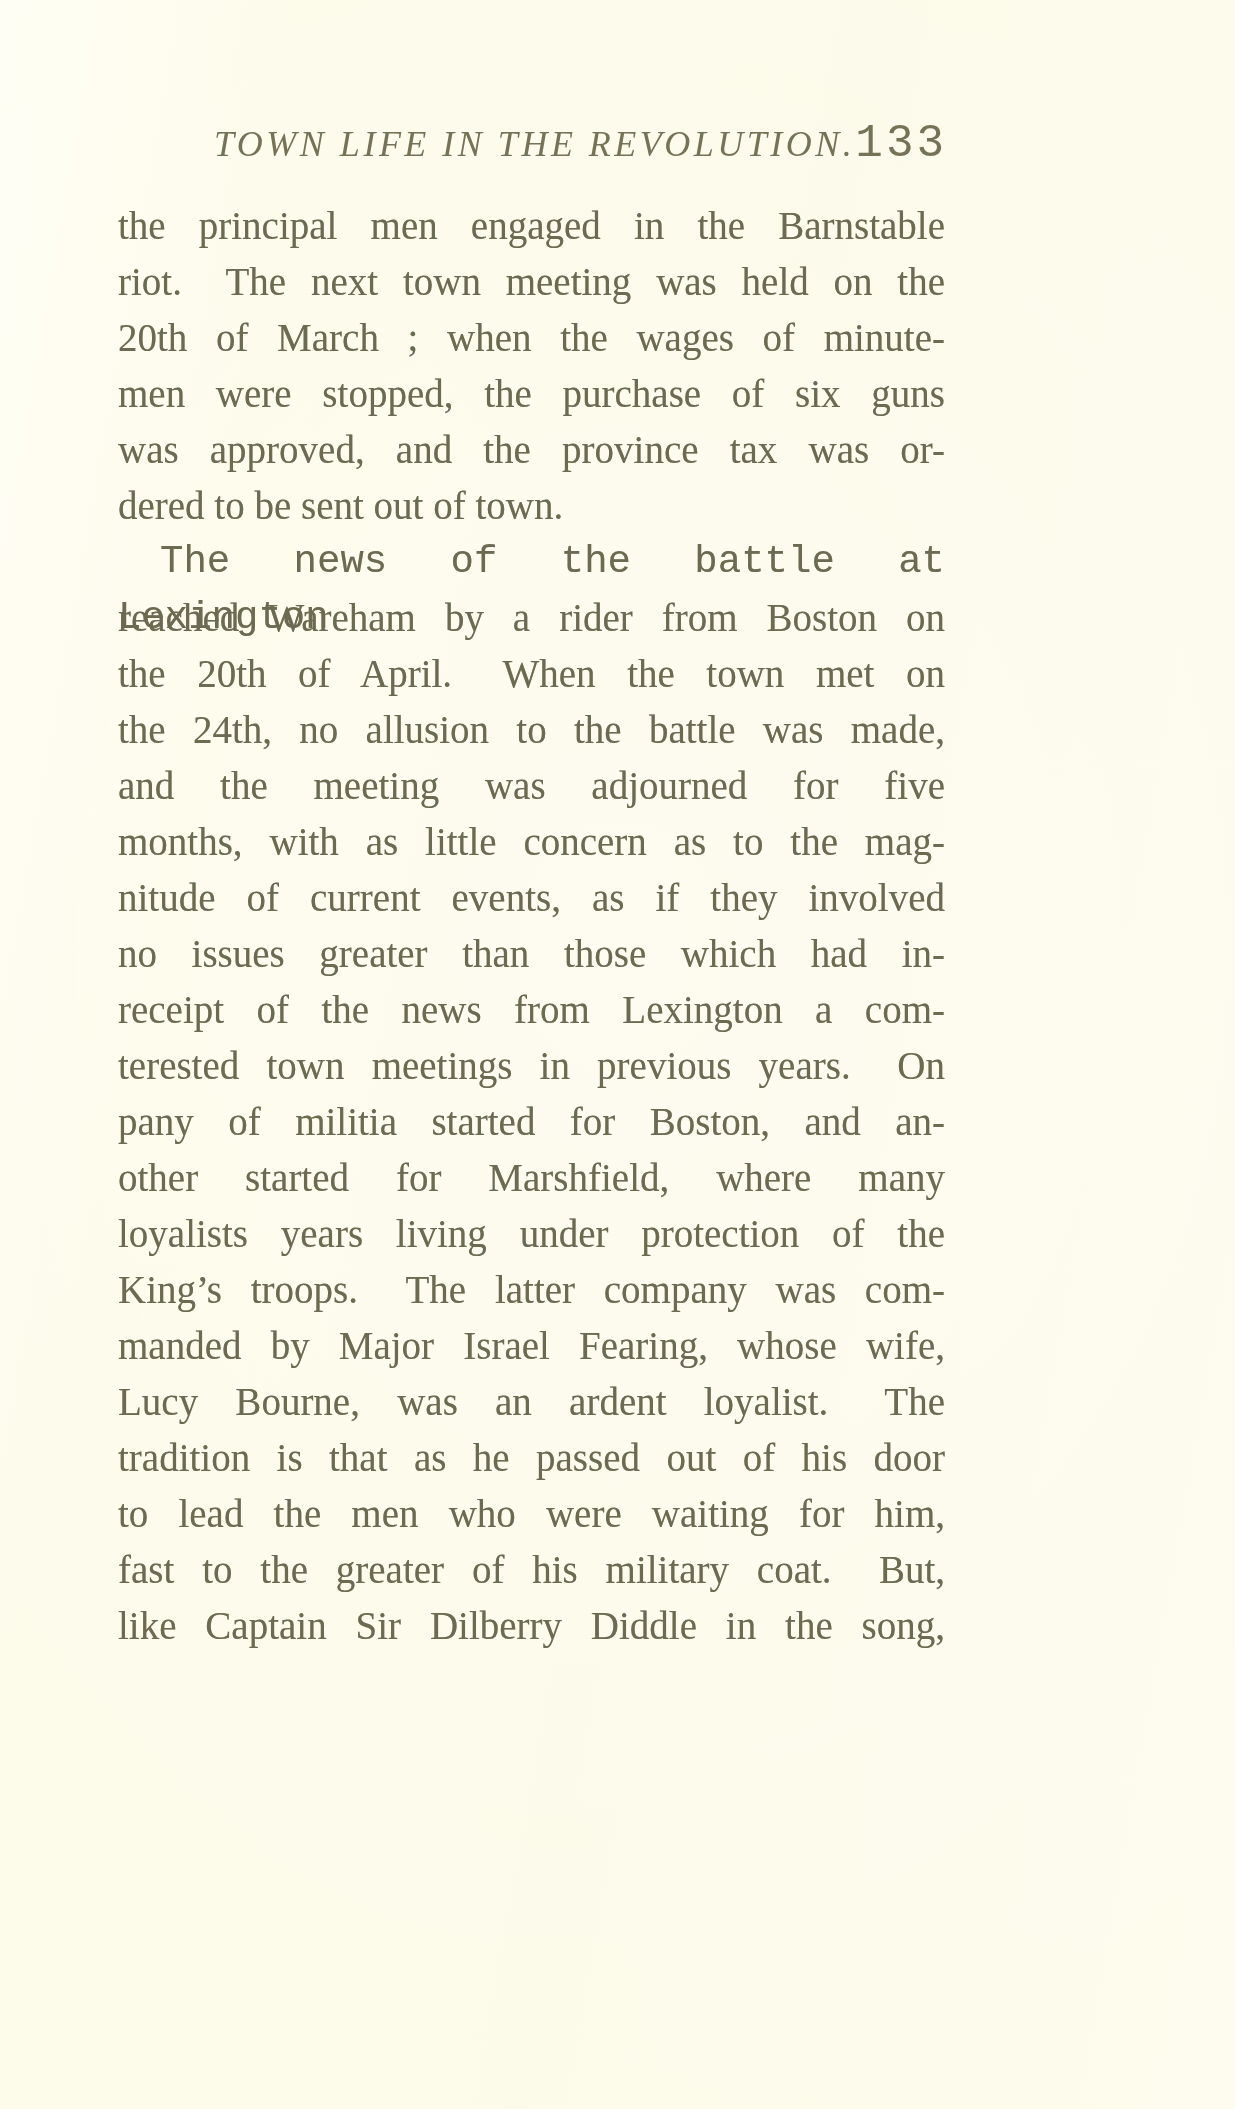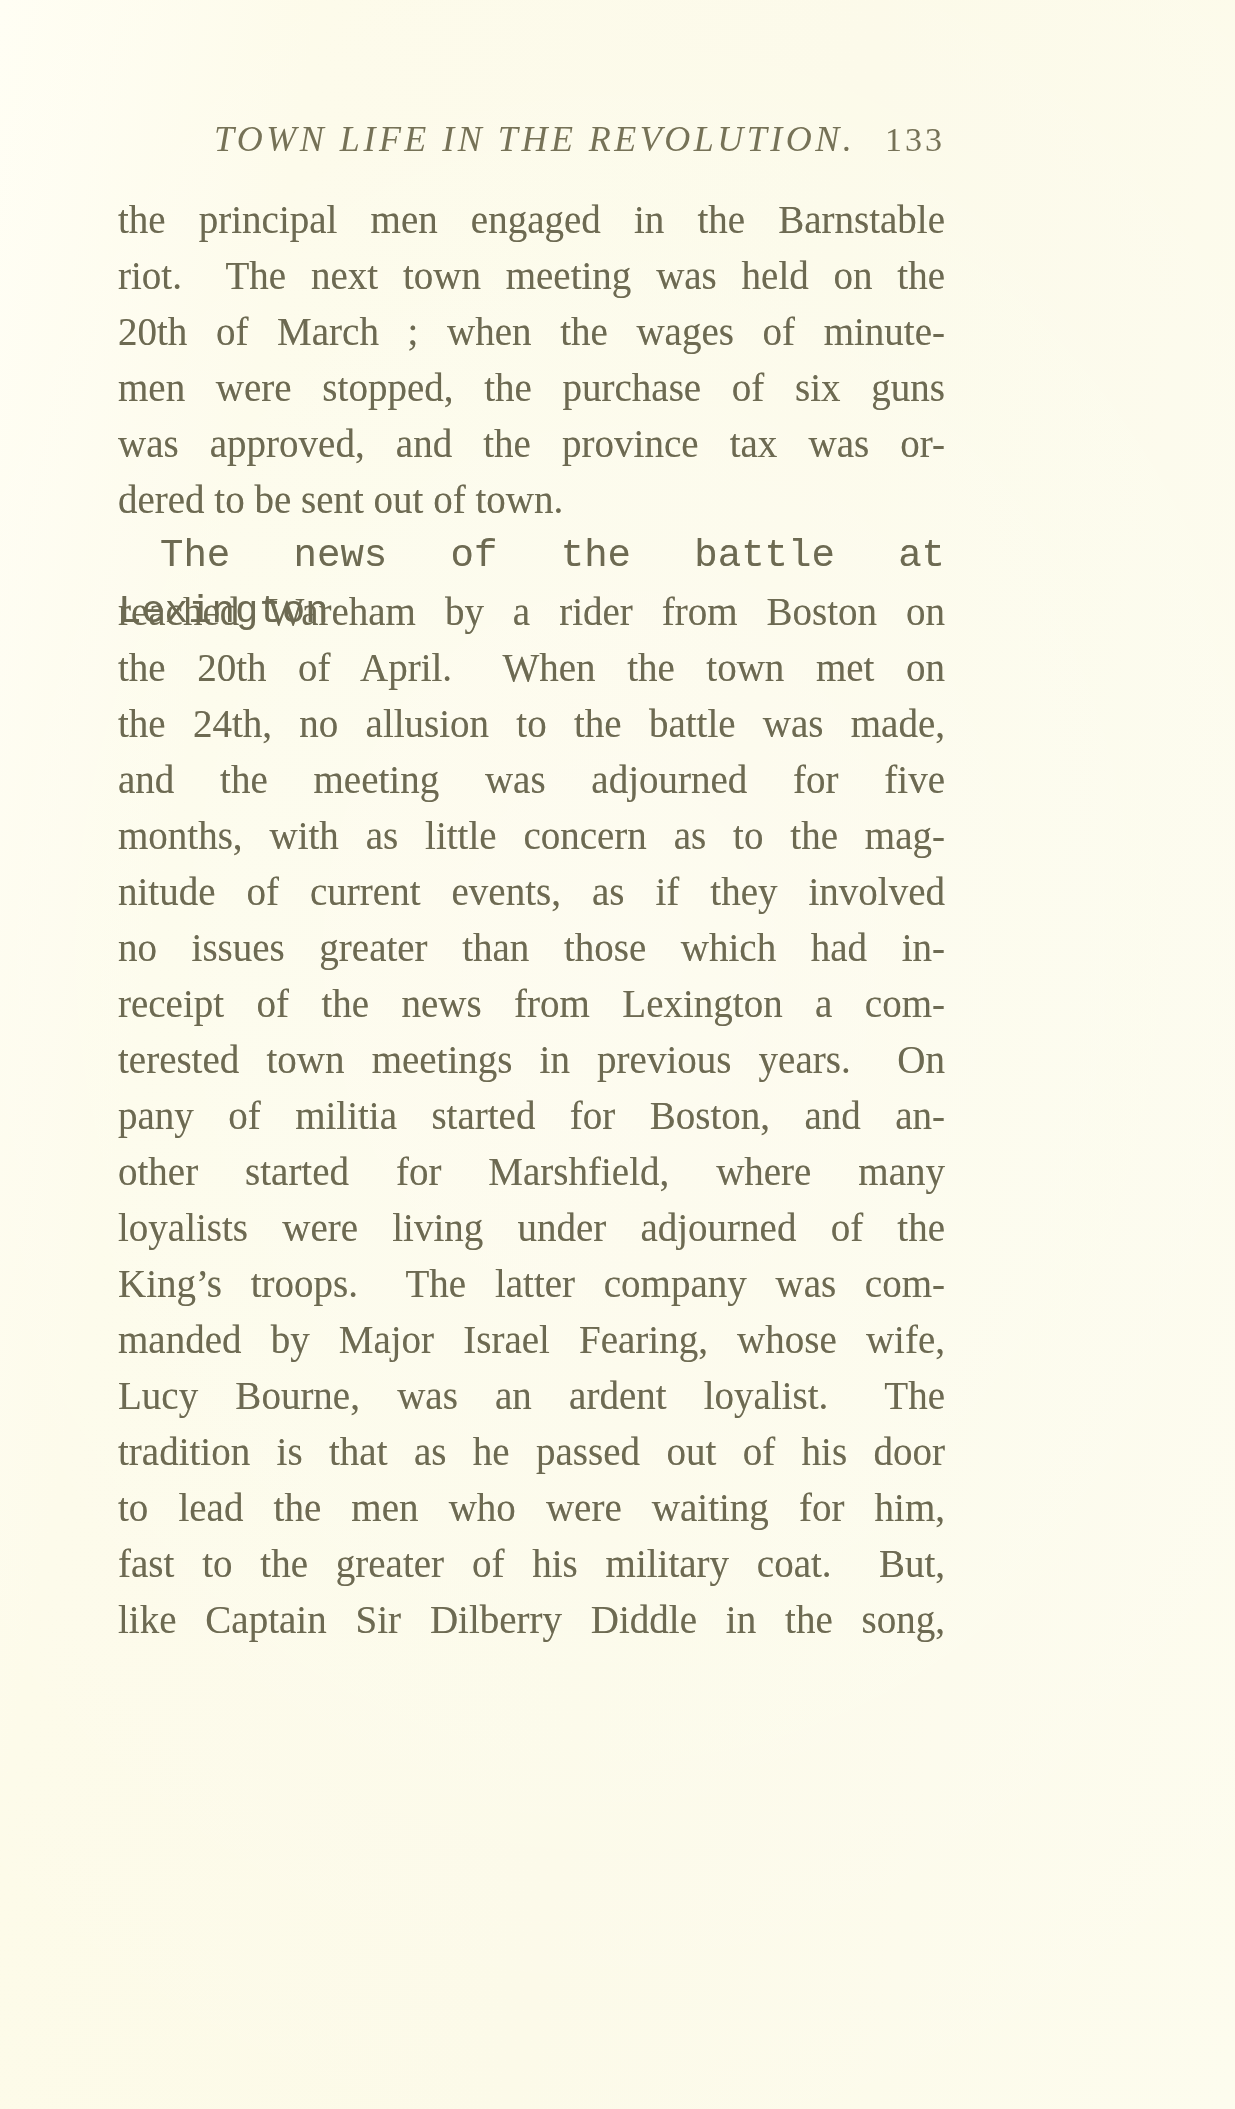--- a/index.html
+++ b/index.html
@@ -26,27 +26,28 @@
   }
   .running-header .title {
     padding-left: 96px;
     font-style: italic;
     font-size: 36px;
     letter-spacing: 3.5px;
     color: var(--header-ink, #767257);
     white-space: nowrap;
   }
   .running-header .folio {
-    font-size: 34px;
+    font-size: 46px;
     letter-spacing: 3px;
     color: var(--header-ink, #767257);
+    font-family: Liberation Mono, monospace;
   }
   .body-text {
     position: absolute;
-    top: 192px; left: 118px; width: 827px;
+    top: 198px; left: 118px; width: 827px;
     font-size: 39px;
     text-shadow: 0 0 0.6px rgba(109,106,82,0.45);
   }
   .line {
     height: 56px;
     line-height: 56px;
     text-align: justify;
     text-align-last: justify;
   }
   .line.left { text-align-last: left; font-family: Liberation Serif, serif; }
@@ -73,21 +74,21 @@
       <div class="line ">the 20th of April.  When the town met on</div>
       <div class="line ">the 24th, no allusion to the battle was made,</div>
       <div class="line ">and the meeting was adjourned for five</div>
       <div class="line ">months, with as little concern as to the mag-</div>
       <div class="line ">nitude of current events, as if they involved</div>
       <div class="line ">no issues greater than those which had in-</div>
       <div class="line ">receipt of the news from Lexington a com-</div>
       <div class="line ">terested town meetings in previous years.  On</div>
       <div class="line ">pany of militia started for Boston, and an-</div>
       <div class="line ">other started for Marshfield, where many</div>
-      <div class="line ">loyalists were living under adjourned of the</div>
+      <div class="line ">loyalists years living under protection of the</div>
       <div class="line ">King’s troops.  The latter company was com-</div>
       <div class="line ">manded by Major Israel Fearing, whose wife,</div>
       <div class="line ">Lucy Bourne, was an ardent loyalist.  The</div>
       <div class="line ">tradition is that as he passed out of his door</div>
       <div class="line ">to lead the men who were waiting for him,</div>
       <div class="line ">fast to the greater of his military coat.  But,</div>
       <div class="line ">like Captain Sir Dilberry Diddle in the song,</div>
     </main>
 </div>
 

